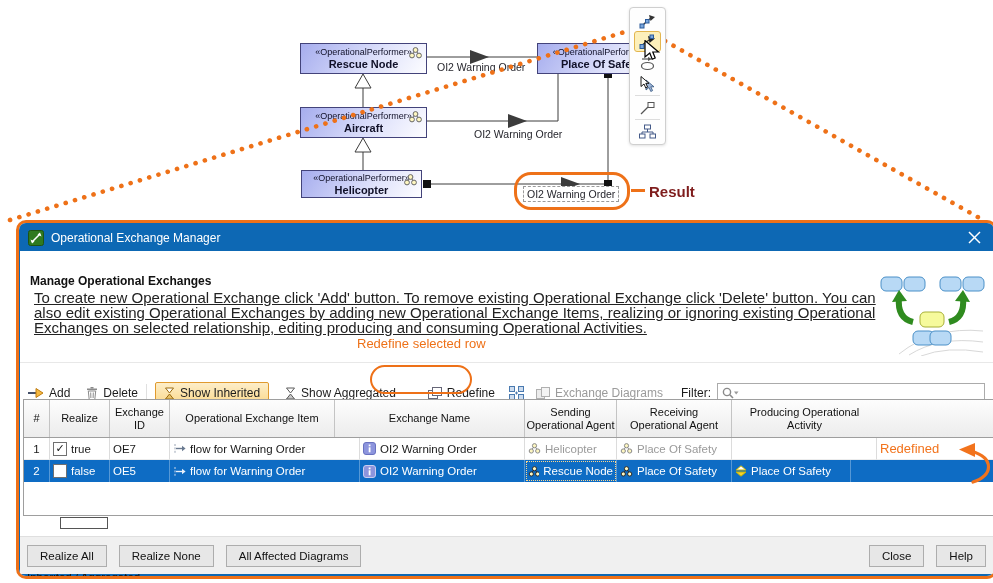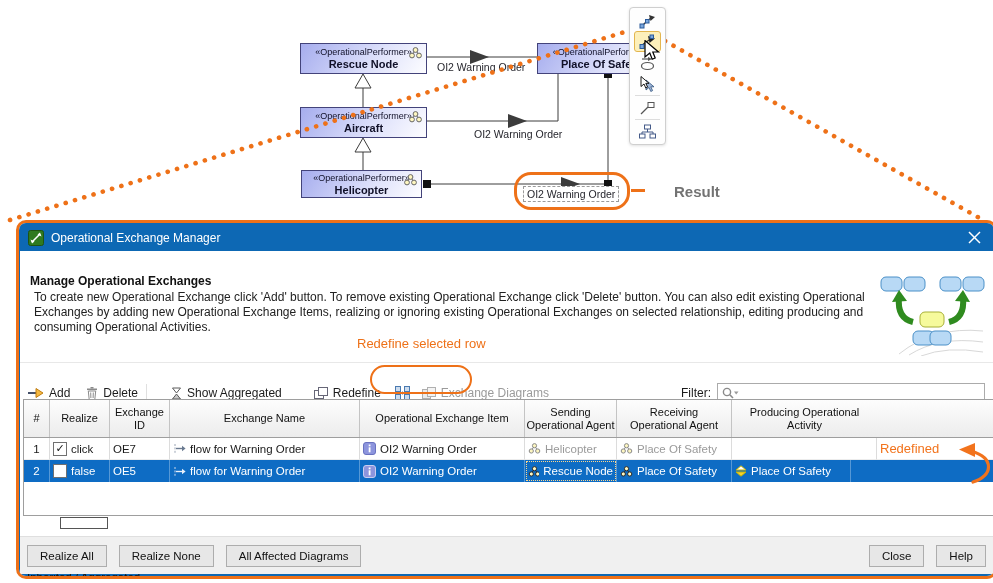--- a/index.html
+++ b/index.html
@@ -22,34 +22,34 @@
         border:1px solid #cfcfcf;border-radius:4px;box-shadow:0 1px 3px rgba(0,0,0,.12);
         padding:2px 1px;display:flex;flex-direction:column;align-items:center;}
   .mini-btn{width:27px;height:21px;display:flex;align-items:center;justify-content:center;border-radius:3px;}
   .mini-btn.hl{background:#fdf0bb;border:1px solid #e3b64f;box-sizing:border-box;}
   .mini-sep{width:25px;height:1px;background:#ddd;margin:1px 0;}
   .callout-dots{position:absolute;left:0;top:0;z-index:4;pointer-events:none;}
   .cursor{position:absolute;left:644px;top:40px;z-index:7;}
   .result-ring{position:absolute;left:514px;top:172px;width:116px;height:38px;z-index:5;
         border:3px solid #ee7118;border-radius:17px;box-sizing:border-box;}
   .result-line{position:absolute;left:631px;top:189px;width:14px;height:3px;background:#ee7118;z-index:5;}
-  .result-text{position:absolute;left:674px;top:183px;z-index:5;color:#737373;
+  .result-text{position:absolute;left:649px;top:183px;z-index:5;color:#7f1d1d;
         font-size:15px;font-weight:600;}
 
   
   .dialog{position:absolute;left:16px;top:220px;width:981px;height:359px;z-index:10;
         border:3px solid #ee7118;border-radius:10px;box-sizing:border-box;background:#f97316;overflow:hidden;}
   .win{position:relative;width:100%;height:100%;box-sizing:border-box;
         border:1px solid #0d68b4;border-bottom:2px solid #0d68b4;background:#fff;}
   .titlebar{position:absolute;left:0;top:0;right:0;height:27px;background:#0d68b4;
         display:flex;align-items:center;padding:0 8px;box-sizing:border-box;}
   .titlebar .ttl{color:#fff;font-size:12px;margin-left:7px;flex:1;}
   .close-btn{width:22px;height:20px;display:flex;align-items:center;justify-content:center;}
   .heading{position:absolute;left:10px;top:50px;font-size:12px;font-weight:bold;color:#111;}
-  .descr{position:absolute;left:14px;top:66px;width:852px;font-size:12px;line-height:15px;color:#222;}
+  .descr{position:absolute;left:14px;top:66px;width:852px;font-size:15px;line-height:15px;color:#222;text-decoration:underline;}
   .intro-art{position:absolute;right:8px;top:52px;}
   .panel-sep{position:absolute;left:0;right:0;top:138px;height:1px;background:#e8e8e8;}
   .ann-redefine-row{position:absolute;left:337px;top:112px;font-size:13px;color:#ee7118;}
 
   .tbar{position:absolute;left:0;right:0;top:142px;height:30px;display:flex;align-items:center;margin-top:12px;}
   .tbtn{display:flex;align-items:center;gap:5px;font-size:12px;color:#1b1b1b;white-space:nowrap;}
   .tbtn.hl-orange{background:linear-gradient(#fdeec9,#fbd98e);border:1px solid #e09a2e;border-radius:2px;
         padding:3px 8px;}
   .tbtn.disabled{color:#9b9b9b;}
   .vsep{width:1px;height:18px;background:#e0e0e0;margin:0 8px;}
@@ -292,20 +292,27 @@
           <svg width="12" height="13">
             <rect x="1" y="1.5" width="10" height="1.6" fill="#8a8a8a"></rect>
               <rect x="4.5" y="0" width="3" height="1.5" fill="#8a8a8a"></rect>
             <path d="M2.3 4 h7.4 l-0.9 8.5 h-5.6 z" fill="#fff" stroke="#8a8a8a"></path>
             <line x1="4.7" y1="5.5" x2="4.9" y2="11" stroke="#8a8a8a"></line>
               <line x1="7.3" y1="5.5" x2="7.1" y2="11" stroke="#8a8a8a"></line>
             </svg>
           <span>Delete</span>
         </div>
         <div class="vsep"></div>
+        <div class="tbtn hl-orange">
+          <svg width="11" height="13">
+            <polygon points="1.5,1 9.5,1 5.5,6" fill="#fff" stroke="#9a6a10"></polygon>
+            <polygon points="5.5,7 1.5,12 9.5,12" fill="#e7c26a" stroke="#9a6a10"></polygon>
+            </svg>
+          <span>Show Inherited</span>
+        </div>
         <div class="tbtn" style="margin-left:16px">
           <svg width="11" height="13">
             <polygon points="1.5,1 9.5,1 5.5,6" fill="#fff" stroke="#5a5a5a"></polygon>
             <polygon points="5.5,7 1.5,12 9.5,12" fill="#c8c8c8" stroke="#5a5a5a"></polygon>
             </svg>
           <span>Show Aggregated</span>
         </div>
         <div class="tbtn" style="margin-left:32px">
           <svg width="14" height="12">
             <rect x="0.5" y="3.5" width="9" height="8" fill="#fff" stroke="#667"></rect>
@@ -343,35 +350,35 @@
         </div>
       </div>
       <div class="redefine-ring"></div>
 
       <div class="table">
         <div class="hrow">
           <div class="hcell c0">#</div>
           <div class="hcell c1">Realize</div>
           <div class="hcell c2">Exchange
 ID</div>
+          <div class="hcell c4">Operational Exchange Item</div>
           <div class="hcell c3">Exchange Name</div>
-          <div class="hcell c4">Operational Exchange Item</div>
           <div class="hcell c5">Sending
 Operational Agent</div>
           <div class="hcell c6">Receiving
 Operational Agent</div>
           <div class="hcell c7">Producing Operational
 Activity</div>
         </div>
 
         <div class="trow">
           <div class="cell c0 cnum">1</div>
           <div class="cell c1">
             <span class="checkbox">✓</span>
-            <span>click</span>
+            <span>true</span>
           </div>
           <div class="cell c2">OE7</div>
           <div class="cell c3">
             <svg width="13" height="11">
               <line x1="2" y1="1" x2="2" y2="10" stroke="#9aa4b4" stroke-dasharray="2 1.4"></line>
               <line x1="3" y1="5.5" x2="9" y2="5.5" stroke="#6a7a90" stroke-width="1.4"></line>
               <polygon points="9,2.8 12.6,5.5 9,8.2" fill="#6a7a90"></polygon>
               </svg>
             <span>flow for Warning Order</span>
           </div>

